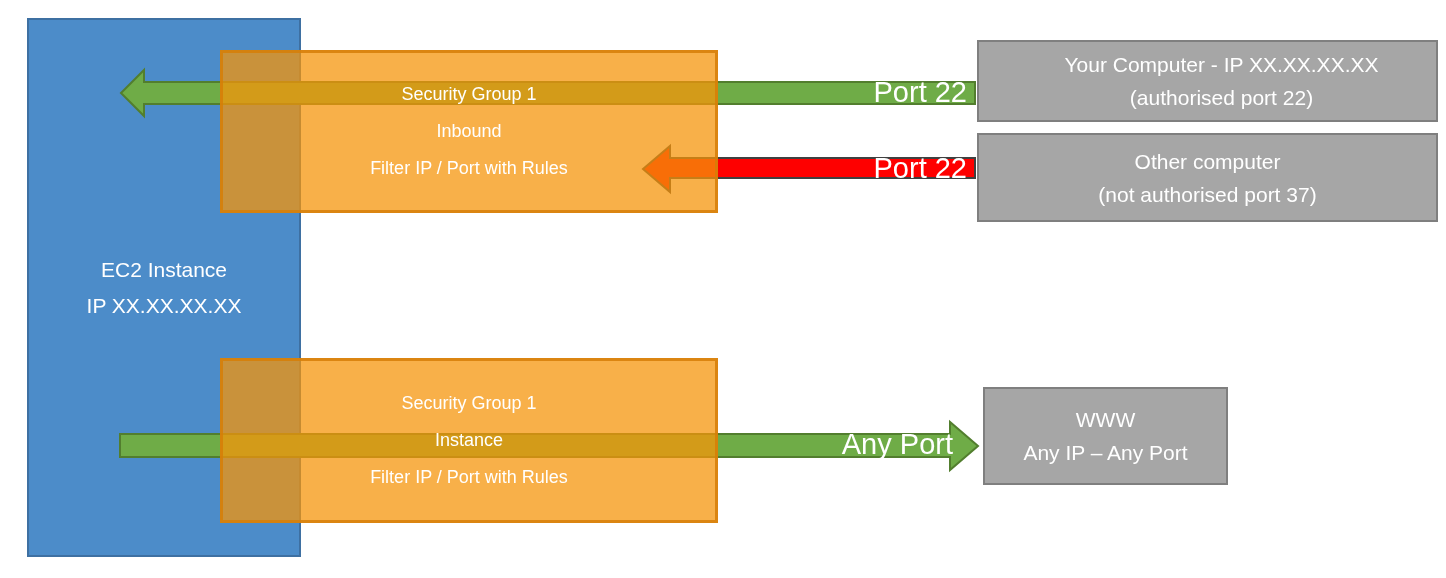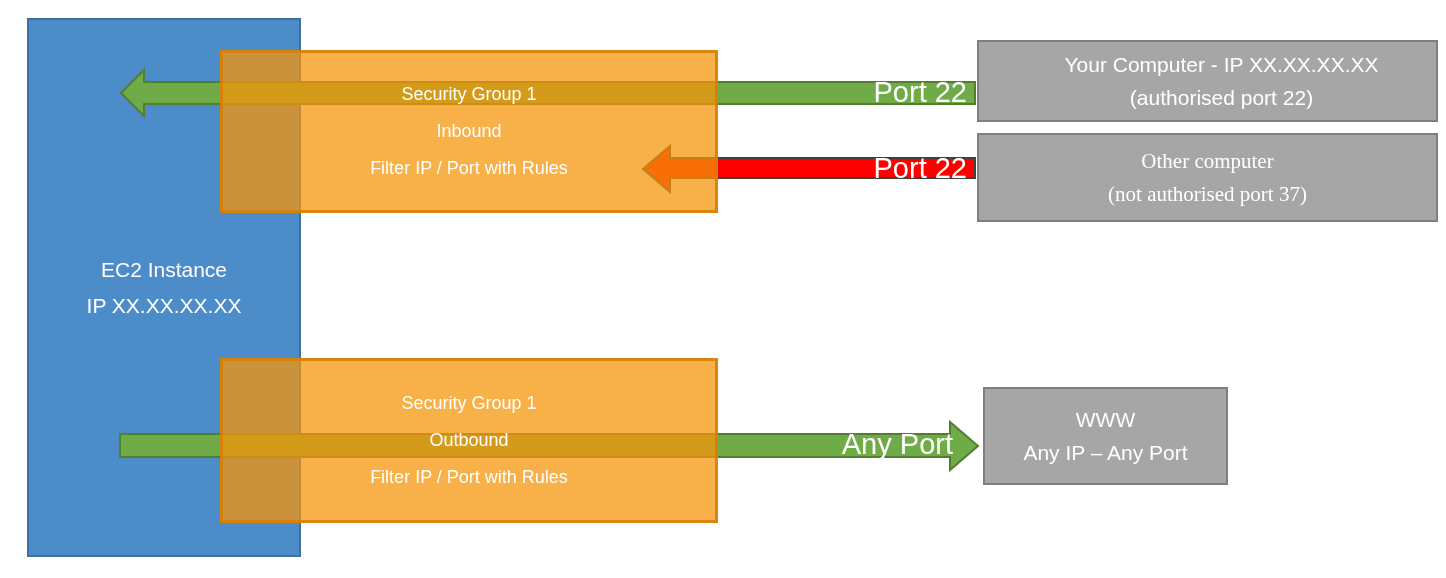--- a/index.html
+++ b/index.html
@@ -65,21 +65,21 @@
     background: #A6A6A6;
     border: 2px solid #7F7F7F;
     box-sizing: border-box;
     z-index: 2;
     display: flex;
     align-items: center;
     justify-content: center;
   }
   .gray-box .box-text { font-size: 21px; line-height: 33px; }
   .gray-your-computer  { left: 977px; top: 40px;  width: 461px; height: 82px; padding-left: 28px; }
-  .gray-other-computer { left: 977px; top: 133px; width: 461px; height: 89px; font-family: Liberation Serif, serif; }
+  .gray-other-computer { left: 977px; top: 133px; width: 461px; height: 89px; }
   .gray-www            { left: 983px; top: 387px; width: 245px; height: 98px; }
 
   
   .arrow-label {
     position: absolute;
     z-index: 4;
     color: #ffffff;
     font-size: 29px;
     line-height: 23px;
     text-align: right;
@@ -111,21 +111,21 @@
     <div class="box-text">
       <div>Security Group 1</div>
       <div>Inbound</div>
       <div>Filter IP / Port with Rules</div>
     </div>
   </div>
 
   <div class="sg-box sg-outbound">
     <div class="box-text">
       <div>Security Group 1</div>
-      <div>Outbound</div>
+      <div>Instance</div>
       <div>Filter IP / Port with Rules</div>
     </div>
   </div>
 
   <div class="gray-box gray-your-computer">
     <div class="box-text">
       <div>Your Computer - IP XX.XX.XX.XX</div>
       <div>(authorised port 22)</div>
     </div>
   </div>

